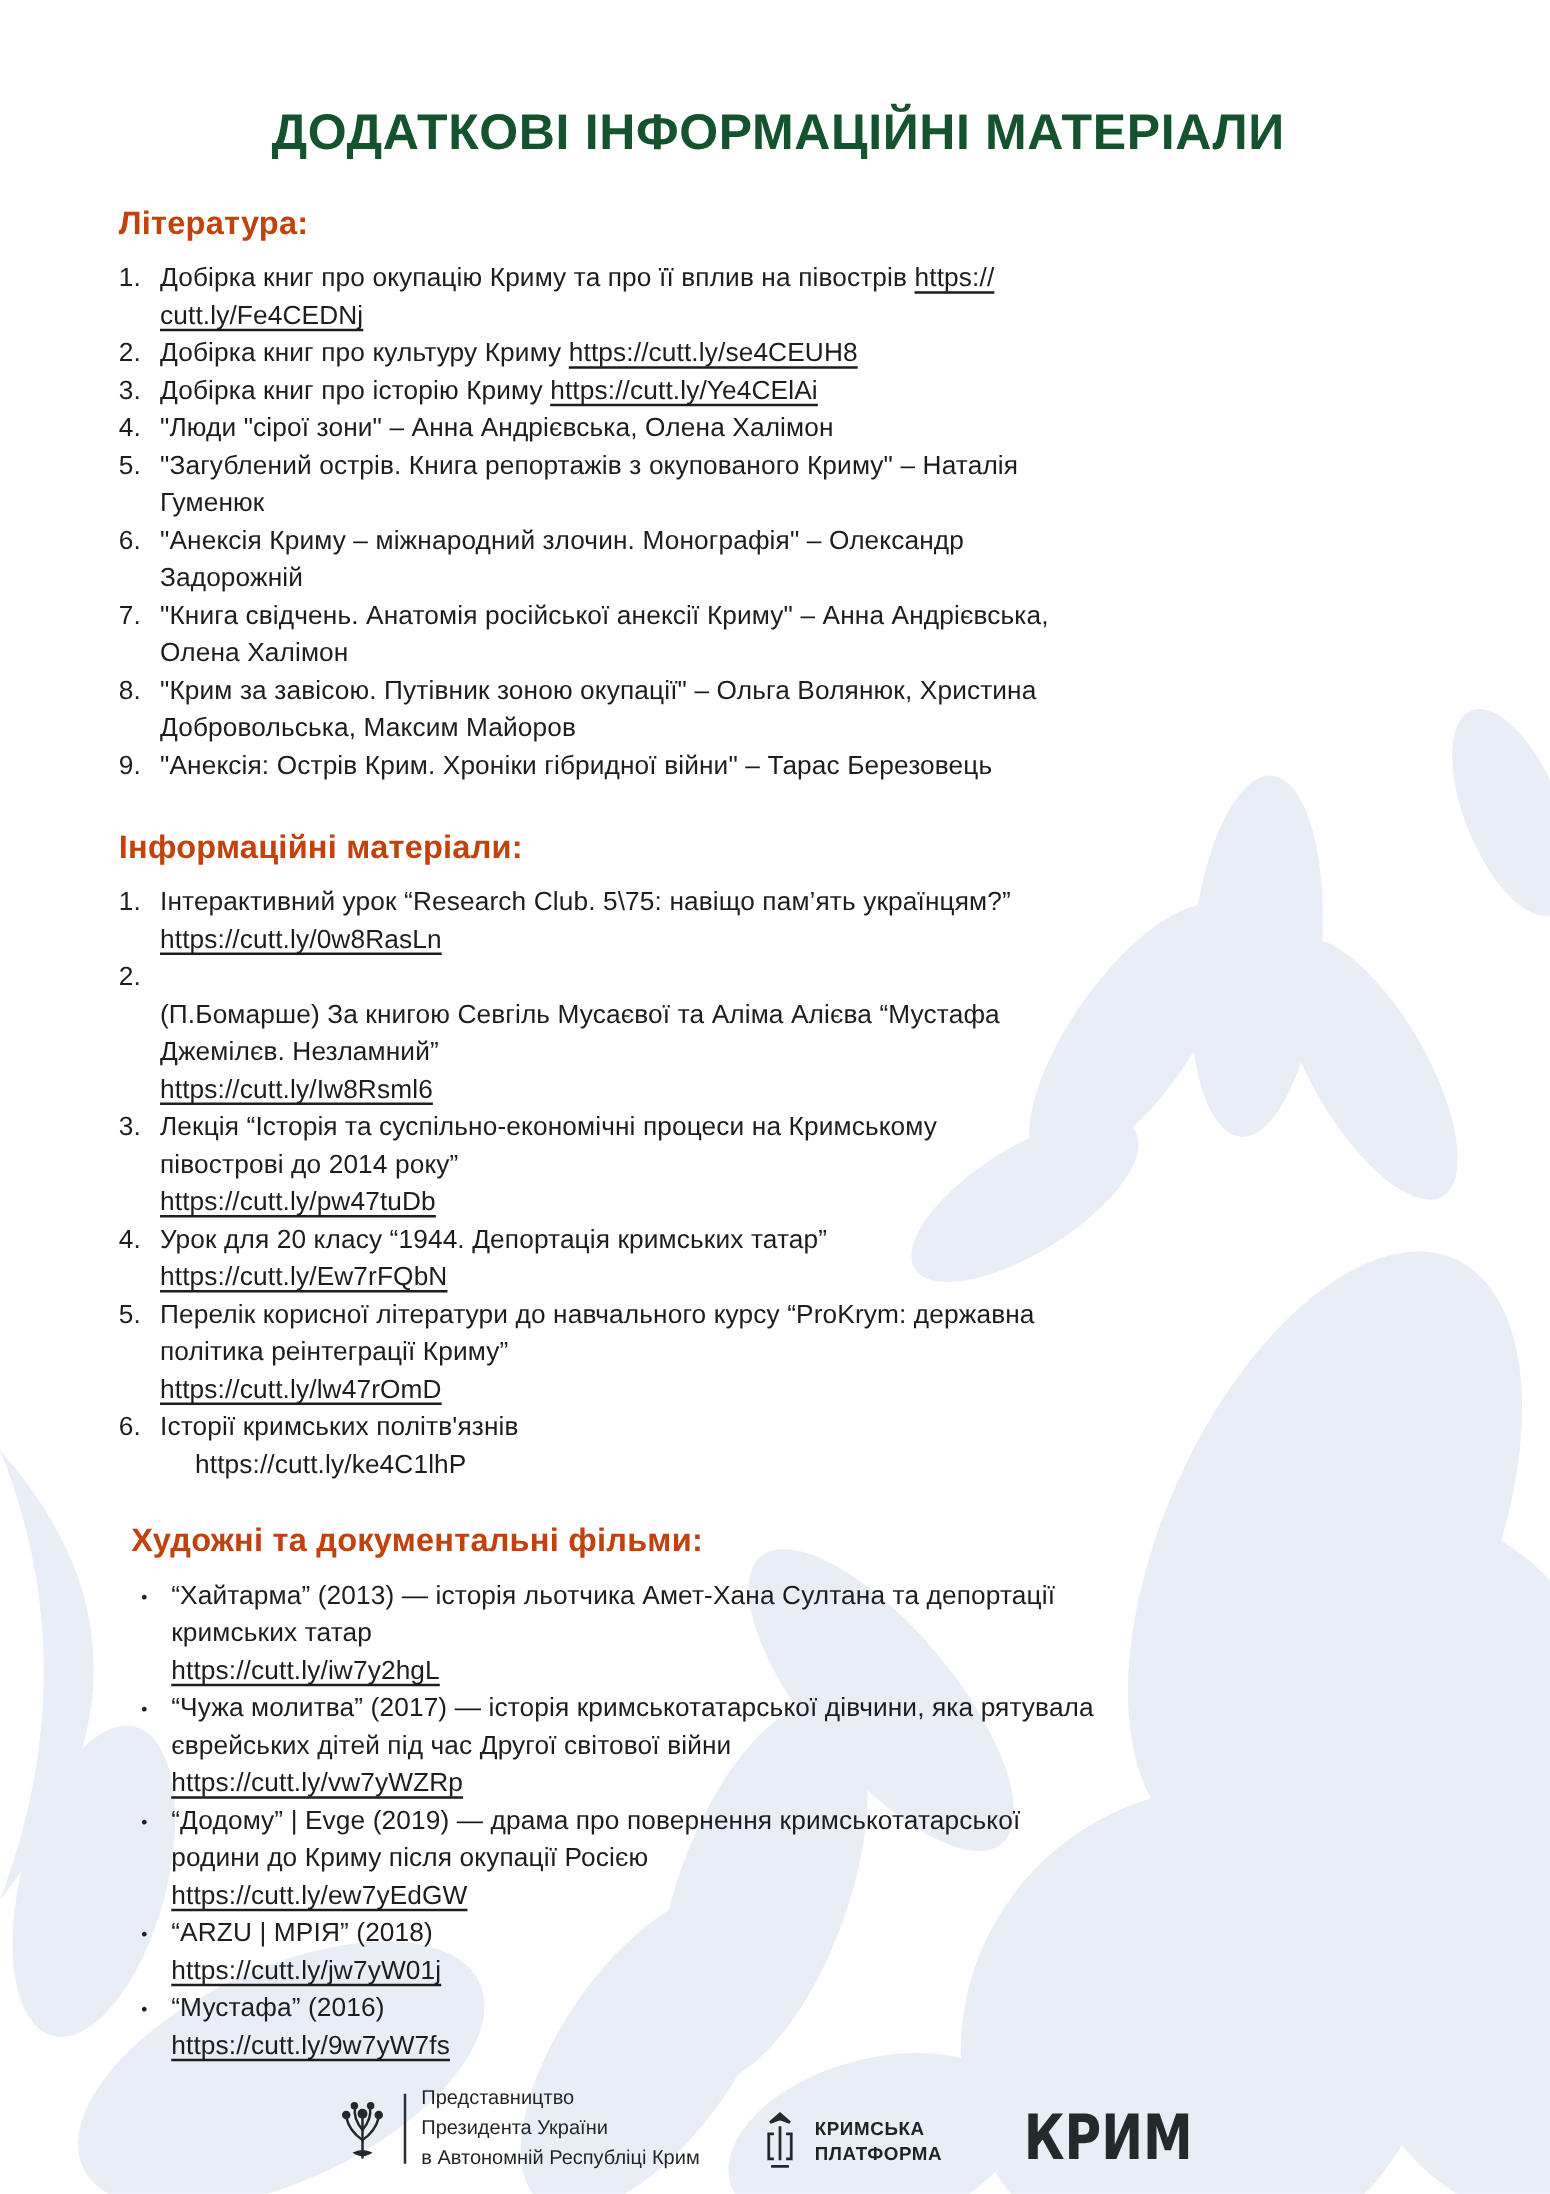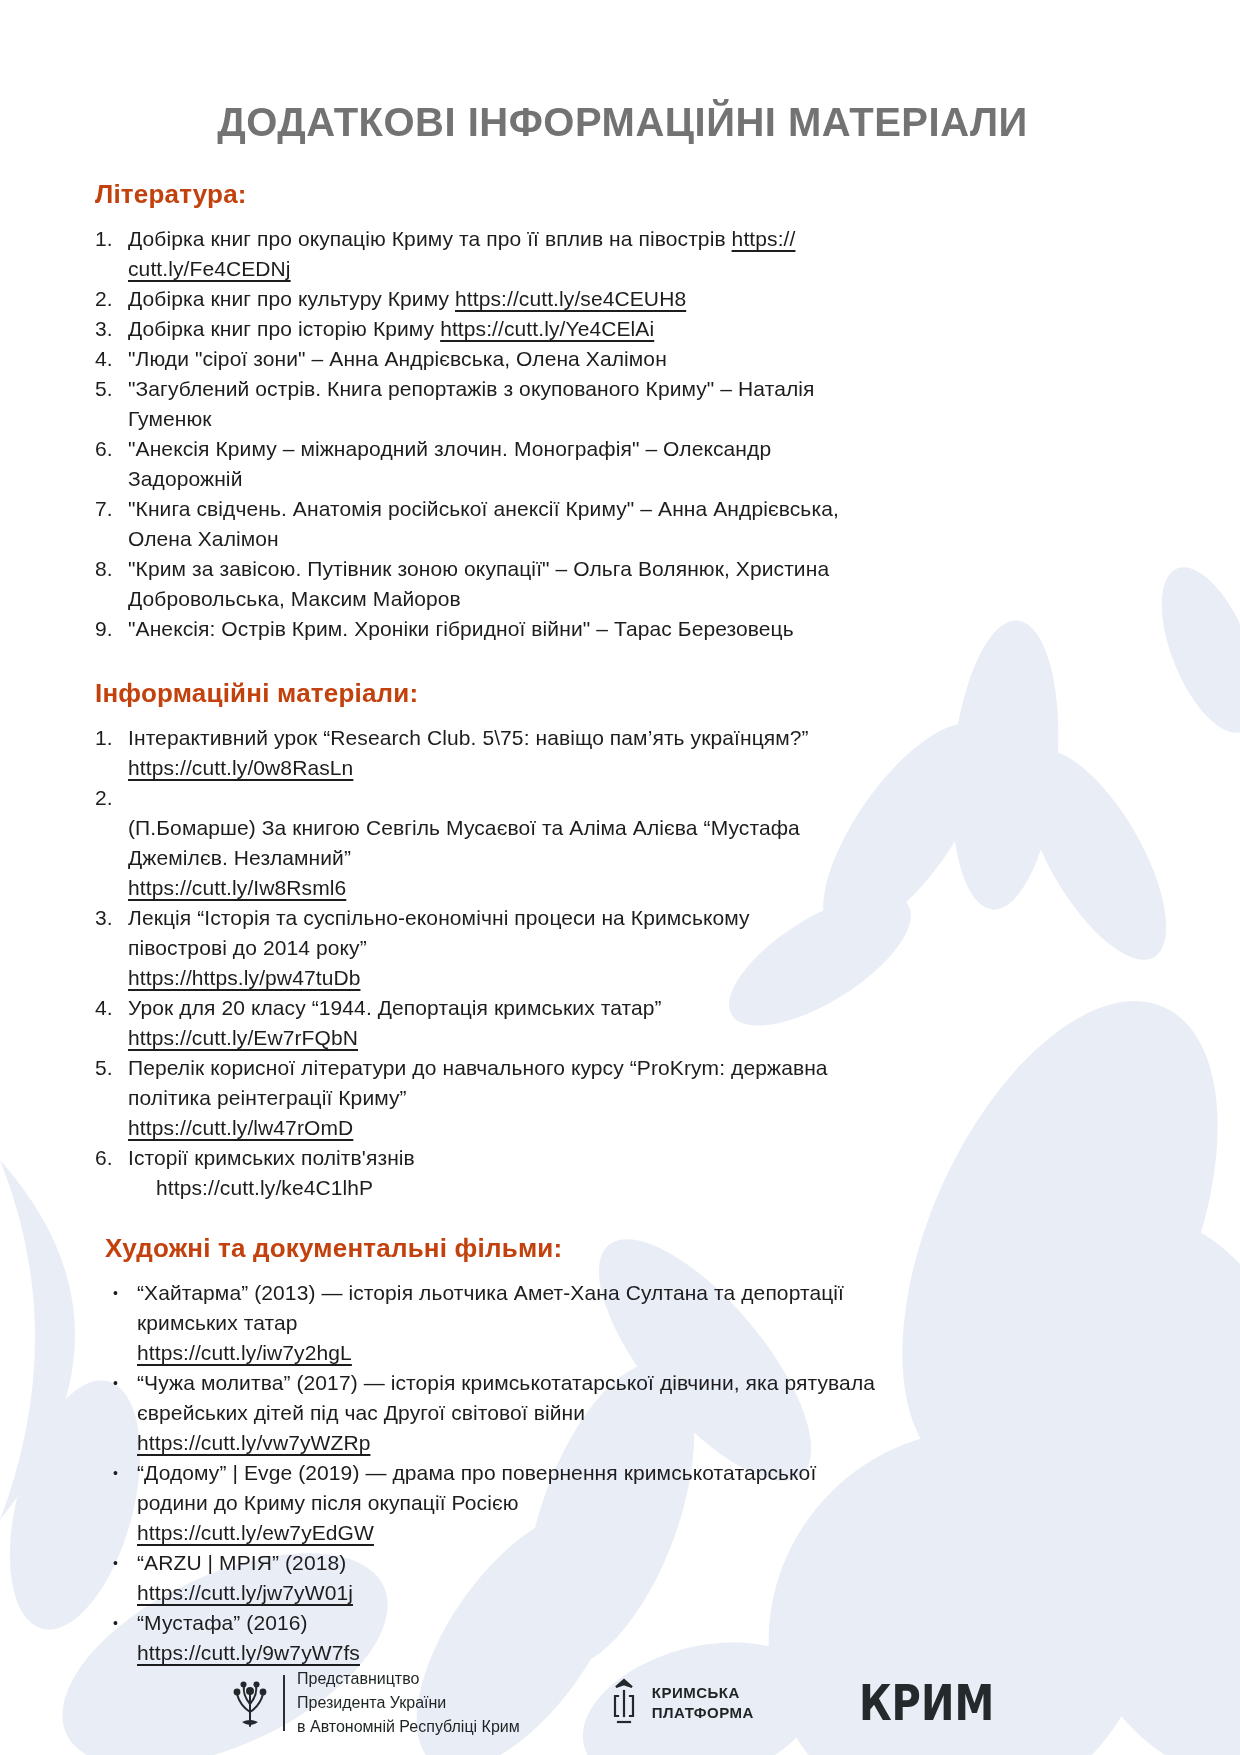--- a/index.html
+++ b/index.html
@@ -1,32 +1,32 @@
 <!DOCTYPE html>
 <html lang="uk"><head>
 <meta charset="utf-8">
 <style>
   html,body{margin:0;padding:0;}
   body{font-family:"Liberation Sans","DejaVu Sans",sans-serif;background:#ffffff;}
   .page{position:relative;width:1240px;height:1755px;background:#ffffff;overflow:hidden;}
   .ornament{position:absolute;inset:0;z-index:0;pointer-events:none;}
   .content{position:relative;z-index:1;padding:84px 90px 0 95px;}
-  h1.title{margin:16px;text-align:center;font-size:40px;font-weight:700;color:#737373;letter-spacing:.5px;}
+  h1.title{margin:0;text-align:center;font-size:40px;font-weight:700;color:#14532d;letter-spacing:.5px;}
   h2.sec{margin:34px 0 14px 0;font-size:26px;font-weight:700;color:#c2410c;letter-spacing:.2px;}
   h2.sec.films{margin-top:30px;padding-left:10px;}
   ol.num,ul.dotlist{margin:0;padding:0;list-style:none;}
   li{display:flex;align-items:flex-start;font-size:21px;line-height:30px;color:#1d1d1f;letter-spacing:.1px;}
   .marker{flex:none;width:33px;display:inline-block;}
   ul.dotlist{margin-left:18px;}
   ul.dotlist .marker{width:24px;font-size:14px;}
   .body{flex:1;min-width:0;}
   .link{text-decoration:underline;text-decoration-thickness:1.5px;text-underline-offset:4px;cursor:pointer;}
   .plain-url{text-decoration:none;margin-left:28px;}
   
-  .footer{position:absolute;left:0;right:0;bottom:16px;z-index:1;display:flex;justify-content:center;align-items:center;gap:88px;}
+  .footer{position:absolute;left:0;right:0;bottom:16px;z-index:1;display:flex;justify-content:center;align-items:flex-end;gap:48px;}
   .logo{display:flex;align-items:center;gap:12px;color:#1e2424;}
   .logo .divider{width:2px;height:56px;background:#2a2f31;}
   .logo .lines{font-size:16px;line-height:1.5;font-weight:500;}
   .platform .lines{font-size:15px;line-height:1.35;font-weight:700;letter-spacing:.5px;}
   .krym{font-size:50px;font-weight:800;color:#232a2c;transform:scaleX(.8);transform-origin:center;font-family:"DejaVu Sans","Liberation Sans",sans-serif;}
 </style>
 </head>
 <body>
 
 <div class="page">
@@ -102,21 +102,21 @@
           <li>
             <span class="marker">1.</span>
             <span class="body"><span>Інтерактивний урок “Research Club. 5\75: навіщо пам’ять українцям?”</span><br><span class="link">https://cutt.ly/0w8RasLn</span></span>
           </li>
           <li>
             <span class="marker">2.</span>
             <span class="body"><br><span>(П.Бомарше) За книгою Севгіль Мусаєвої та Аліма Алієва “Мустафа</span><br><span>Джемілєв. Незламний”</span><br><span class="link">https://cutt.ly/Iw8Rsml6</span></span>
           </li>
           <li>
             <span class="marker">3.</span>
-            <span class="body"><span>Лекція “Історія та суспільно-економічні процеси на Кримському</span><br><span>півострові до 2014 року”</span><br><span class="link">https://https.ly/pw47tuDb</span></span>
+            <span class="body"><span>Лекція “Історія та суспільно-економічні процеси на Кримському</span><br><span>півострові до 2014 року”</span><br><span class="link">https://cutt.ly/pw47tuDb</span></span>
           </li>
           <li>
             <span class="marker">4.</span>
             <span class="body"><span>Урок для 20 класу “1944. Депортація кримських татар”</span><br><span class="link">https://cutt.ly/Ew7rFQbN</span></span>
           </li>
           <li>
             <span class="marker">5.</span>
             <span class="body"><span>Перелік корисної літератури до навчального курсу “ProKrym: державна</span><br><span>політика реінтеграції Криму”</span><br><span class="link">https://cutt.ly/lw47rOmD</span></span>
           </li>
           <li>

